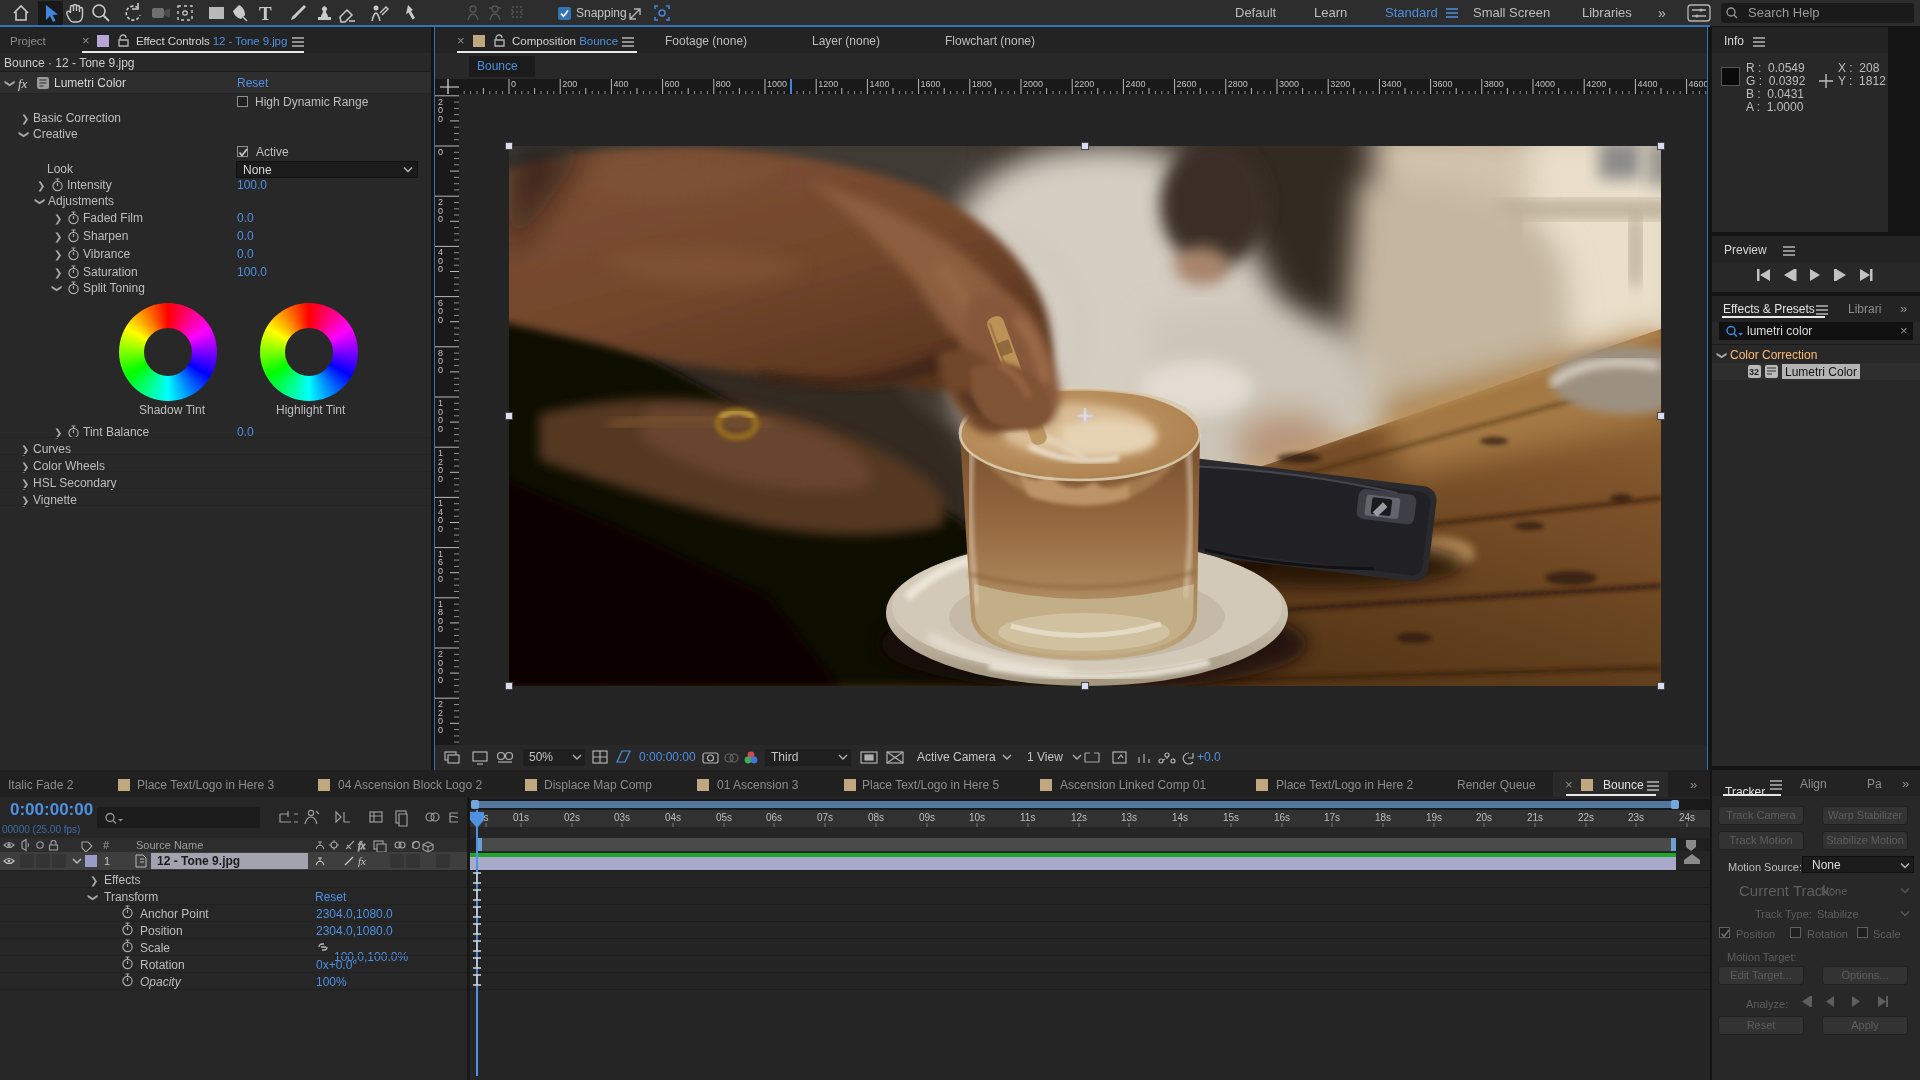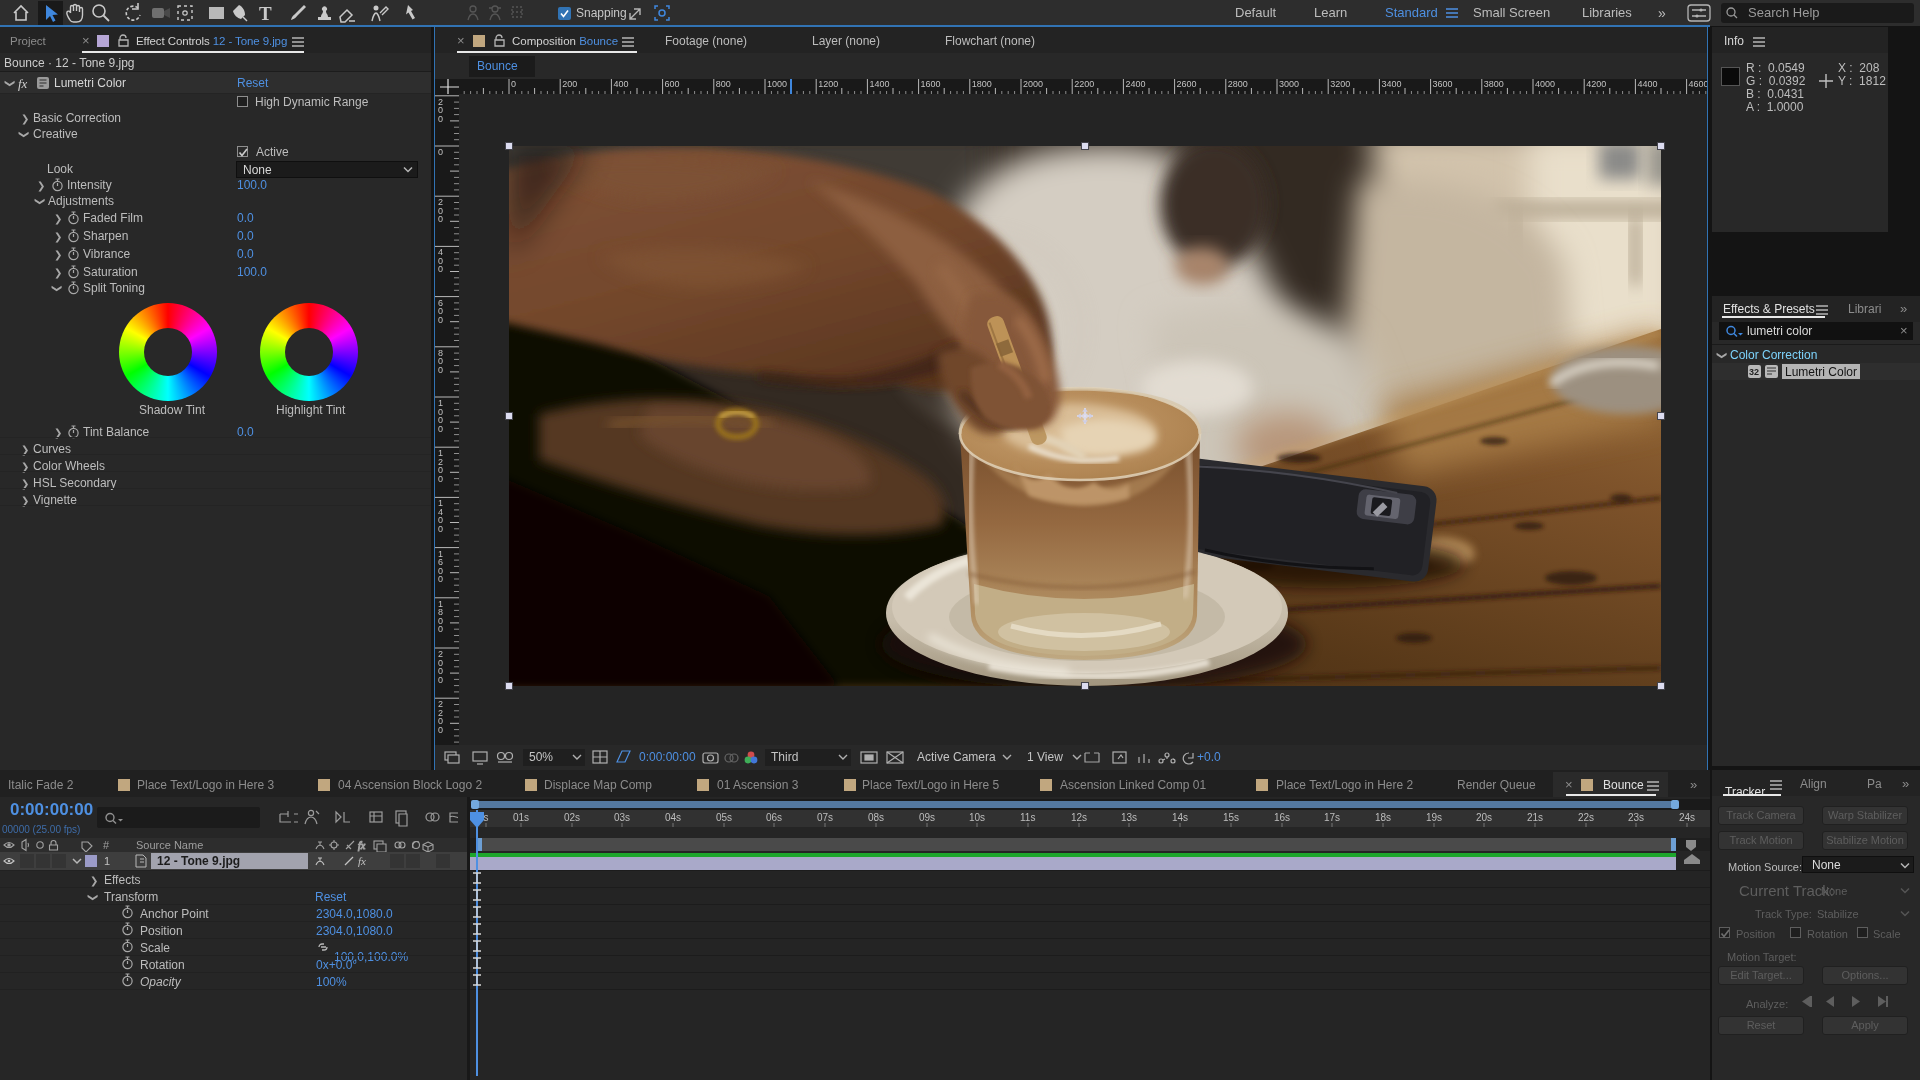--- a/index.html
+++ b/index.html
@@ -905,40 +905,60 @@
     <div class="txt" style="left:34px; top:34px;">R :&nbsp; 0.0549</div>
     <div class="txt" style="left:34px; top:47px;">G :&nbsp; 0.0392</div>
     <div class="txt" style="left:34px; top:60px;">B :&nbsp; 0.0431</div>
     <div class="txt" style="left:34px; top:73px;">A :&nbsp; 1.0000</div>
     <div class="txt" style="left:126px; top:34px;">X :&nbsp; 208</div>
     <div class="txt" style="left:126px; top:47px;">Y :&nbsp; 1812</div>
     <svg class="abs" style="left:106px; top:46px;" width="16" height="16">
         <path d="M8 1 V15 M1 8 H15" stroke="#c0c0c0" stroke-width="1.4"></path>
       </svg>
   </div>
+  <div class="panel" id="prevpanel" style="left:1712px; top:236px; width:208px; height:56px;">
+    <div class="tabbar"></div>
+    <div class="txt" style="left:12px; top:7px; color:#d6d6d6;">Preview</div>
+    <svg class="abs" style="left:70px; top:9px;" width="14" height="12">
+        <path d="M1 2 h12 M1 6 h12 M1 10 h12" stroke="#b5b5b5" stroke-width="1.4"></path>
+      </svg>
+    <svg class="abs" style="left:44px; top:31px;" width="130" height="16">
+      <g fill="#c2c2c2">
+        <path d="M2 2 v12 M14 2 L4 8 L14 14 Z"></path>
+          <rect x="1" y="2" width="2.5" height="12"></rect>
+        <path d="M38 2 L28 8 L38 14 Z"></path>
+          <rect x="38" y="2" width="2.5" height="12"></rect>
+        <path d="M54 2 L64 8 L54 14 Z"></path>
+        <path d="M80 2 L90 8 L80 14 Z"></path>
+          <rect x="78" y="2" width="2.5" height="12"></rect>
+        <path d="M104 2 L114 8 L104 14 Z"></path>
+          <rect x="114" y="2" width="2.5" height="12"></rect>
+      </g>
+    </svg>
+  </div>
   <div class="panel" id="eppanel" style="left:1712px; top:296px; width:208px; height:470px;">
     <div class="tabbar"></div>
     <div class="txt" style="left:11px; top:6px; color:#e2e2e2;">Effects &amp; Presets</div>
     <svg class="abs" style="left:103px; top:8px;" width="14" height="12">
         <path d="M1 2 h12 M1 6 h12 M1 10 h12" stroke="#b5b5b5" stroke-width="1.4"></path>
       </svg>
     <div class="txt dim" style="left:136px; top:6px;">Librari</div>
     <div class="txt dim" style="left:188px; top:6px; font-size:13px;">»</div>
     <div class="abs" style="left:10px; top:20px; width:103px; height:2px; background:#e8e8e8;"></div>
     <div class="abs" style="left:7px; top:26px; width:194px; height:18px; background:#111111;"></div>
     <svg class="abs" style="left:13px; top:29px;" width="18" height="13">
         <circle cx="6" cy="5.5" r="4" stroke="#3f87dd" stroke-width="1.5" fill="none"></circle>
         <path d="M9 8.5 l3 3" stroke="#3f87dd" stroke-width="1.5"></path>
         <path d="M13 8 l2.5 2.5 2.5-2.5" fill="#3f87dd"></path>
       </svg>
     <div class="txt" style="left:35px; top:28px; color:#dadada;">lumetri color</div>
     <div class="txt dim" style="left:188px; top:28px; font-size:13px;">×</div>
     <div class="abs" style="left:0; top:48px; width:208px; height:1px; background:#1a1a1a;"></div>
     <div class="chev" style="left:6px; top:54px; transform:rotate(90deg);">❯</div>
-    <div class="txt" style="left:18px; top:52px; color:#7dd3fc;">Color Correction</div>
+    <div class="txt" style="left:18px; top:52px; color:#fdba74;">Color Correction</div>
     <div class="abs" style="left:0; top:67px; width:208px; height:17px; background:#2e2e2e;"></div>
     <svg class="abs" style="left:36px; top:69px;" width="30" height="13">
       <rect x="0" y="0" width="13" height="13" rx="2" fill="#b9b9b9"></rect>
       <text x="1" y="10" font-size="9" font-weight="bold" fill="#222">32</text>
       <rect x="17" y="0" width="13" height="13" rx="2" fill="#b9b9b9"></rect>
       <path d="M19 3 h9 M19 6 h9 M19 9 h5" stroke="#333" stroke-width="1.2"></path>
     </svg>
     <div class="abs" style="left:70px; top:68px; width:78px; height:15px; background:#b4b4b4;"></div>
     <div class="txt" style="left:73px; top:69px; color:#141414;">Lumetri Color</div>
   </div>

